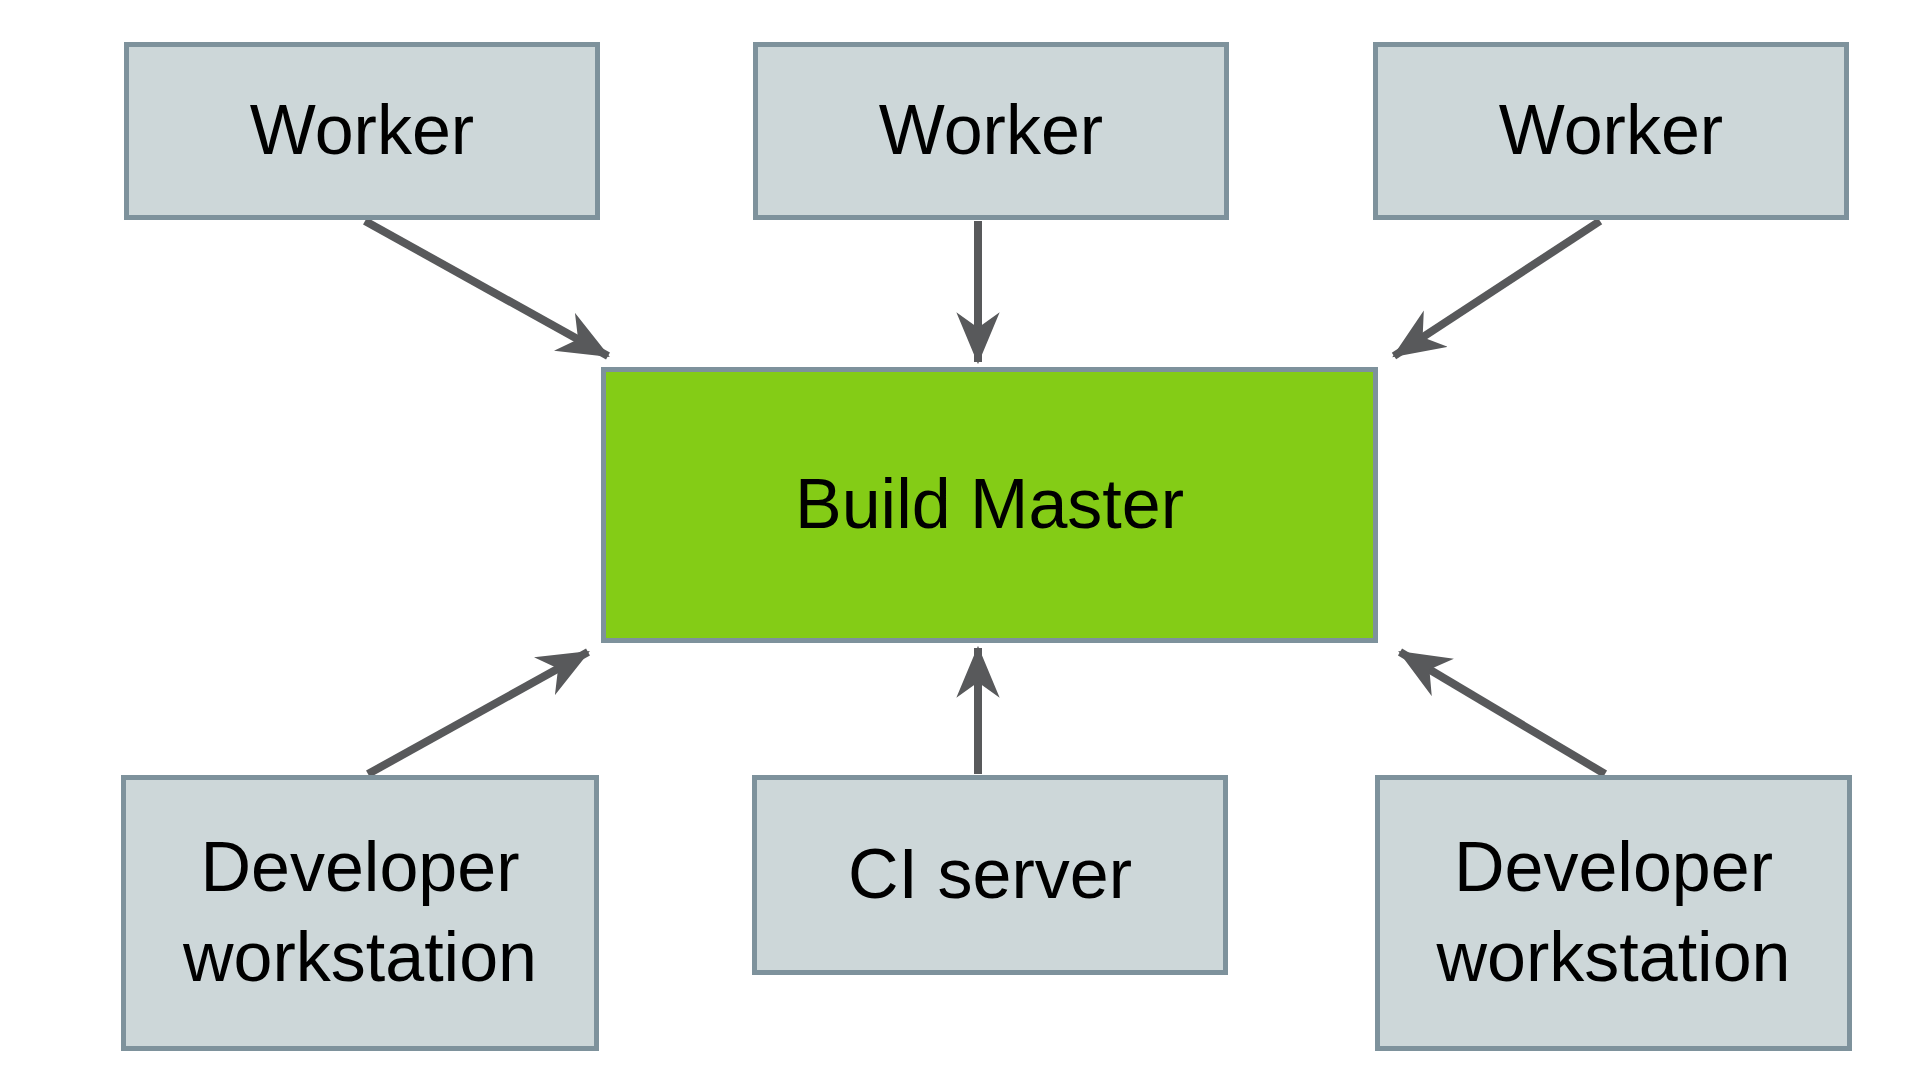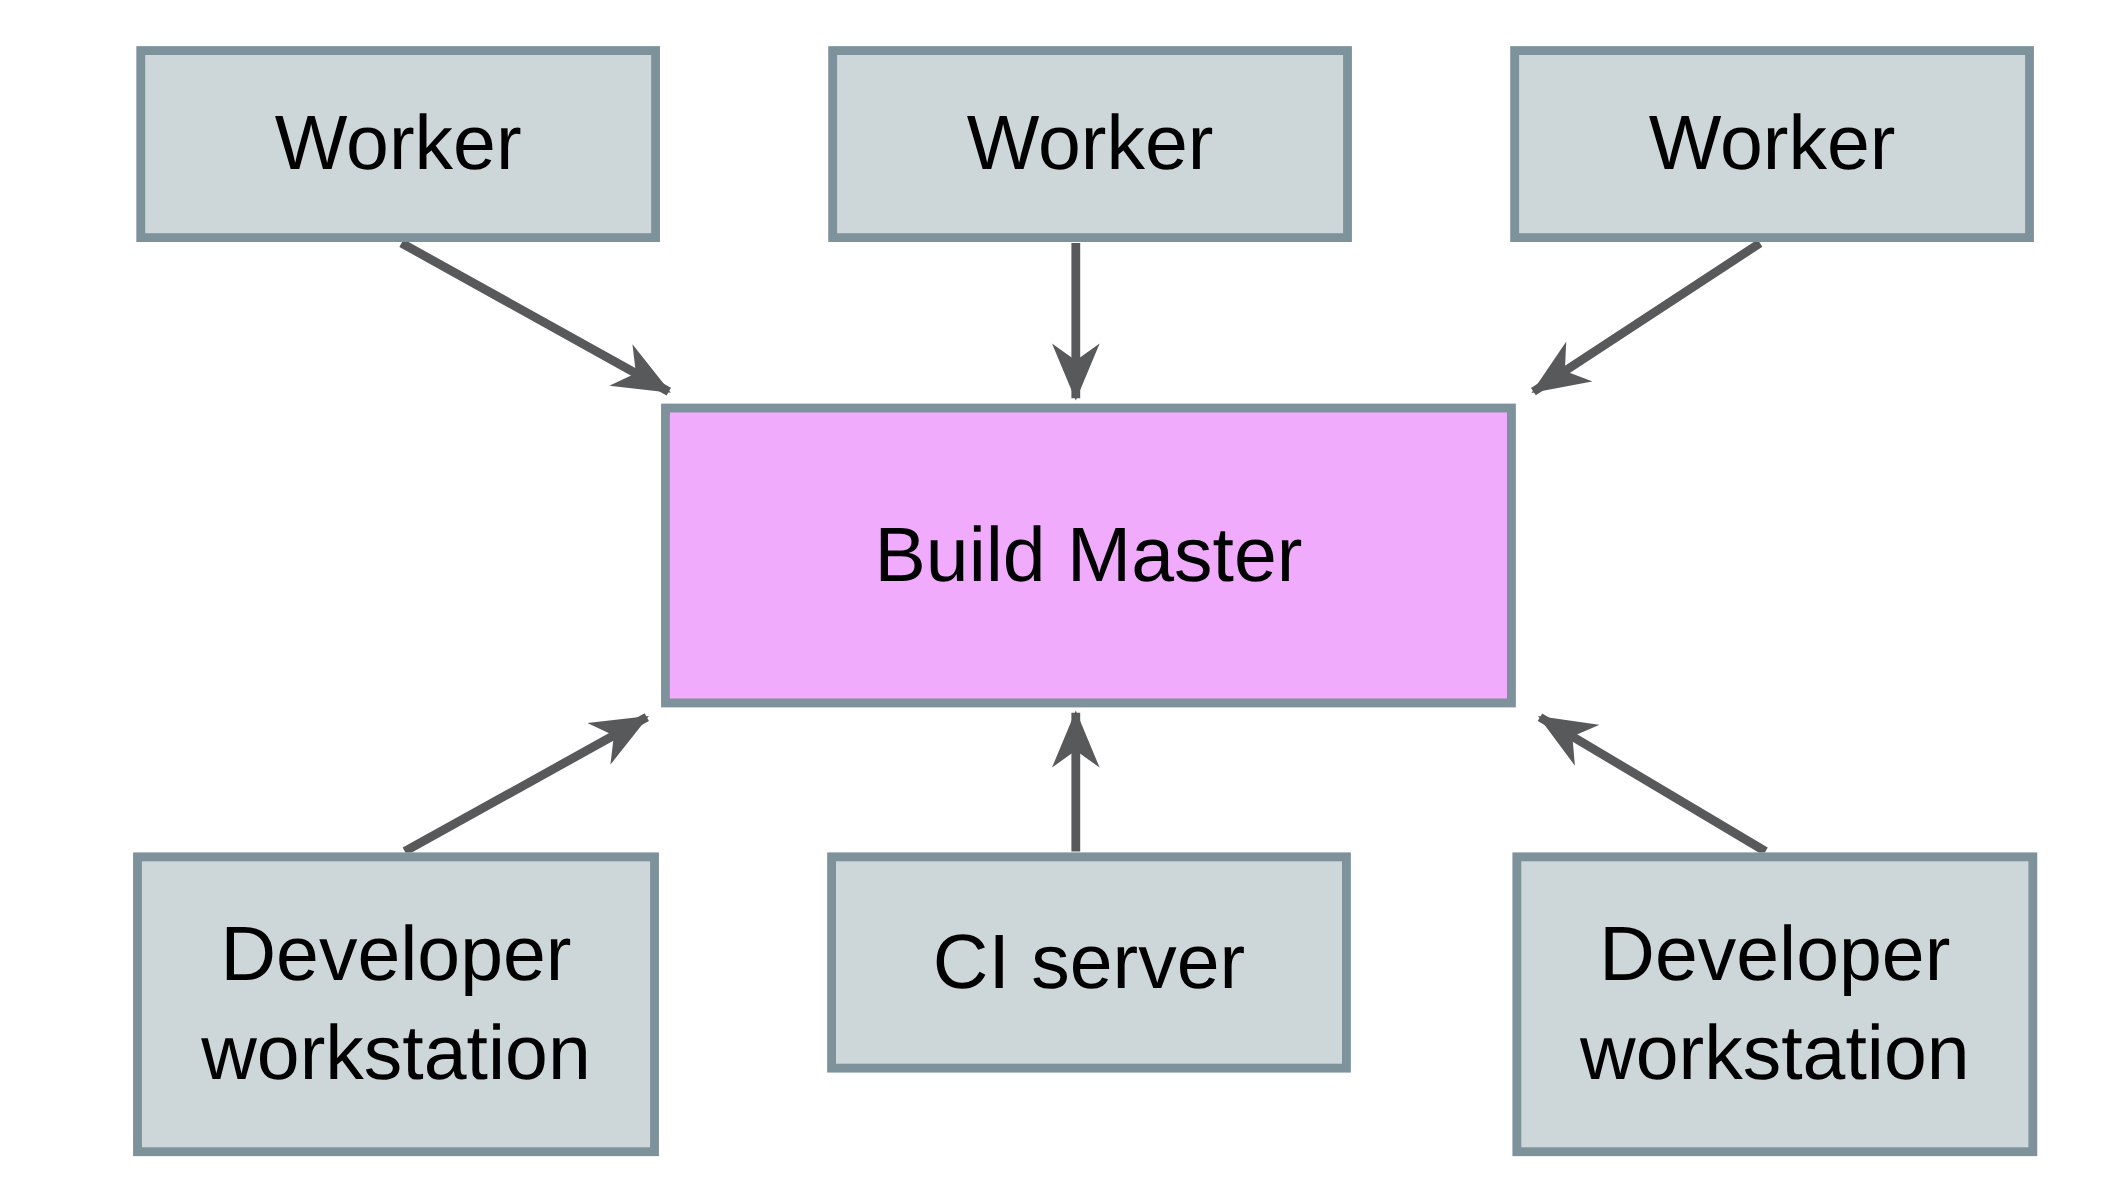--- a/index.html
+++ b/index.html
@@ -19,21 +19,21 @@
     position: absolute;
     left: 0;
     top: 0;
     width: 1910px;
     height: 1090px;
     pointer-events: none;
   }
   .node {
     position: absolute;
     box-sizing: border-box;
-    border: 8px solid #0ea5e9;
+    border: 5px solid #0ea5e9;
     background: #cdd7d9;
     display: flex;
     align-items: center;
     justify-content: center;
     text-align: center;
   }
   .node-label {
     font-size: 70px;
     line-height: 1.28;
     color: #000000;
@@ -61,21 +61,21 @@
 
 <div class="node" style="left: 124px; top: 42px; width: 476px; height: 178px; background: rgb(205, 215, 217); border-color: rgb(126, 146, 156);">
       <span class="node-label" style="color: rgb(0, 0, 0);">Worker</span>
     </div>
     <div class="node" style="left: 753px; top: 42px; width: 476px; height: 178px; background: rgb(205, 215, 217); border-color: rgb(126, 146, 156);">
       <span class="node-label" style="color: rgb(0, 0, 0);">Worker</span>
     </div>
     <div class="node" style="left: 1373px; top: 42px; width: 476px; height: 178px; background: rgb(205, 215, 217); border-color: rgb(126, 146, 156);">
       <span class="node-label" style="color: rgb(0, 0, 0);">Worker</span>
     </div>
-    <div class="node" style="left: 601px; top: 367px; width: 777px; height: 276px; background: #f0abfc; border-color: rgb(126, 146, 156);">
+    <div class="node" style="left: 601px; top: 367px; width: 777px; height: 276px; background: #84cc16; border-color: rgb(126, 146, 156);">
       <span class="node-label" style="color: rgb(0, 0, 0);">Build Master</span>
     </div>
     <div class="node" style="left: 121px; top: 775px; width: 478px; height: 276px; background: rgb(205, 215, 217); border-color: rgb(126, 146, 156);">
       <span class="node-label" style="color: rgb(0, 0, 0);">Developer workstation</span>
     </div>
     <div class="node" style="left: 752px; top: 775px; width: 476px; height: 200px; background: rgb(205, 215, 217); border-color: rgb(126, 146, 156);">
       <span class="node-label" style="color: rgb(0, 0, 0);">CI server</span>
     </div>
     <div class="node" style="left: 1375px; top: 775px; width: 477px; height: 276px; background: rgb(205, 215, 217); border-color: rgb(126, 146, 156);">
       <span class="node-label" style="color: rgb(0, 0, 0);">Developer workstation</span>

